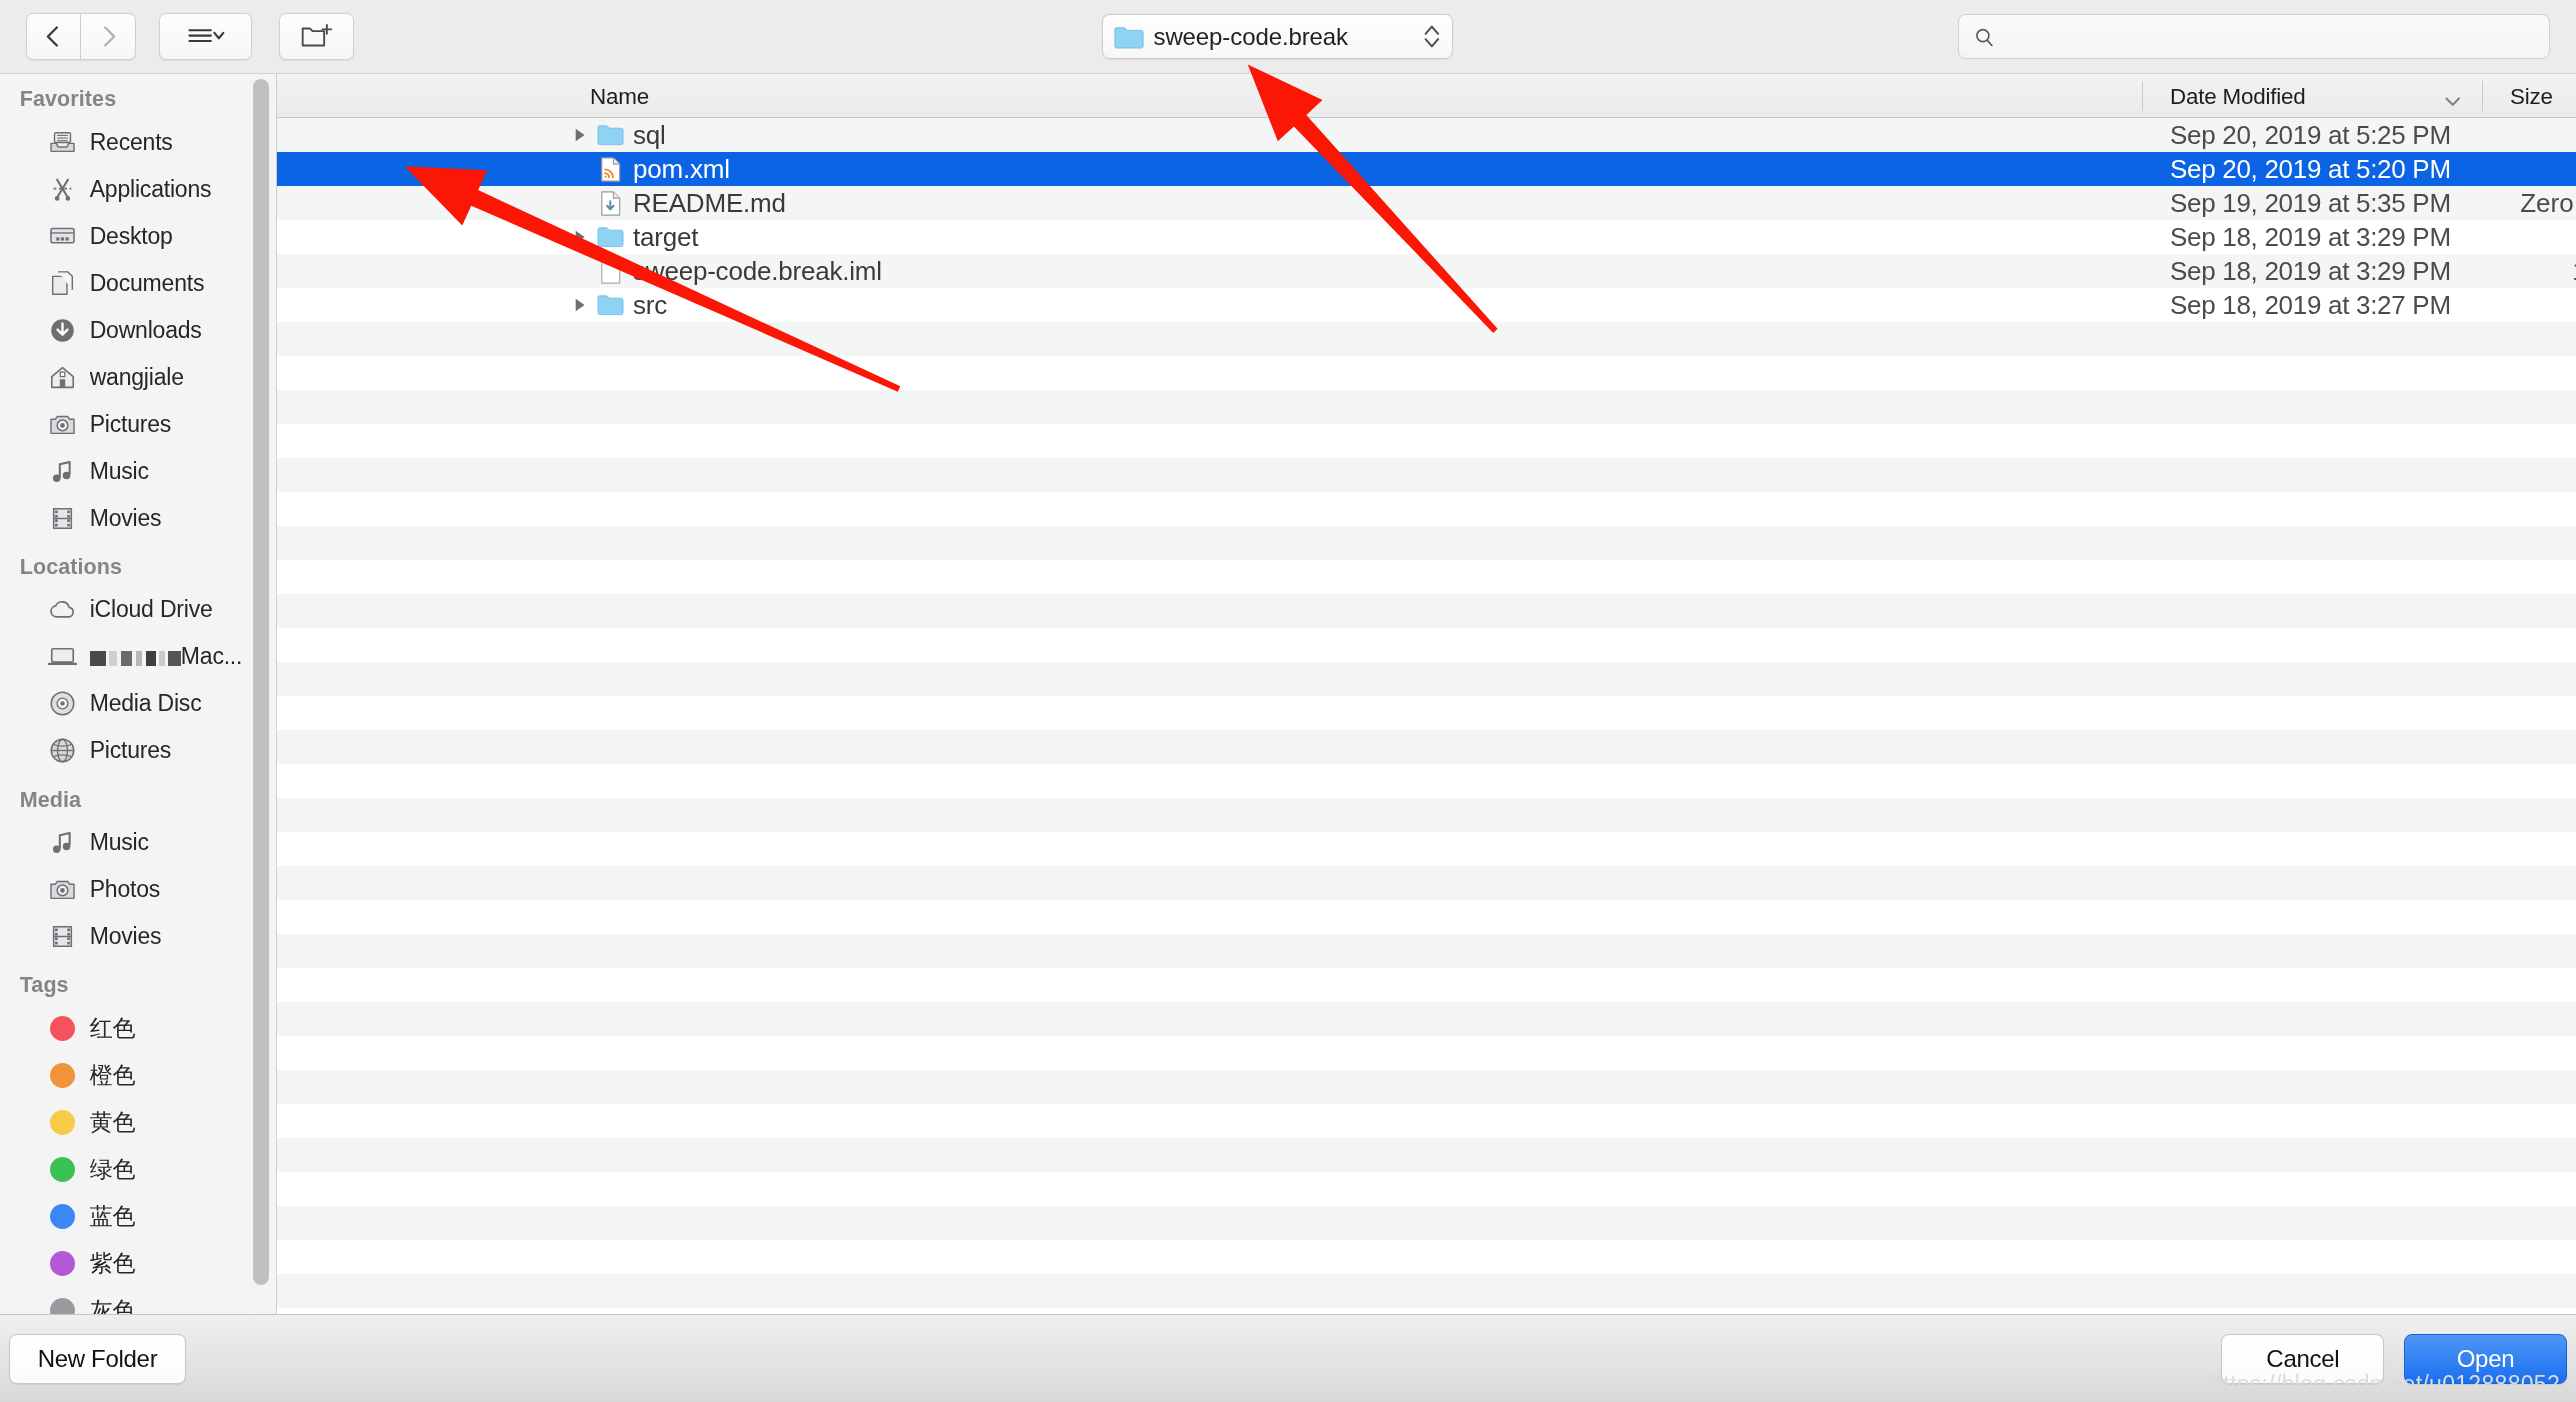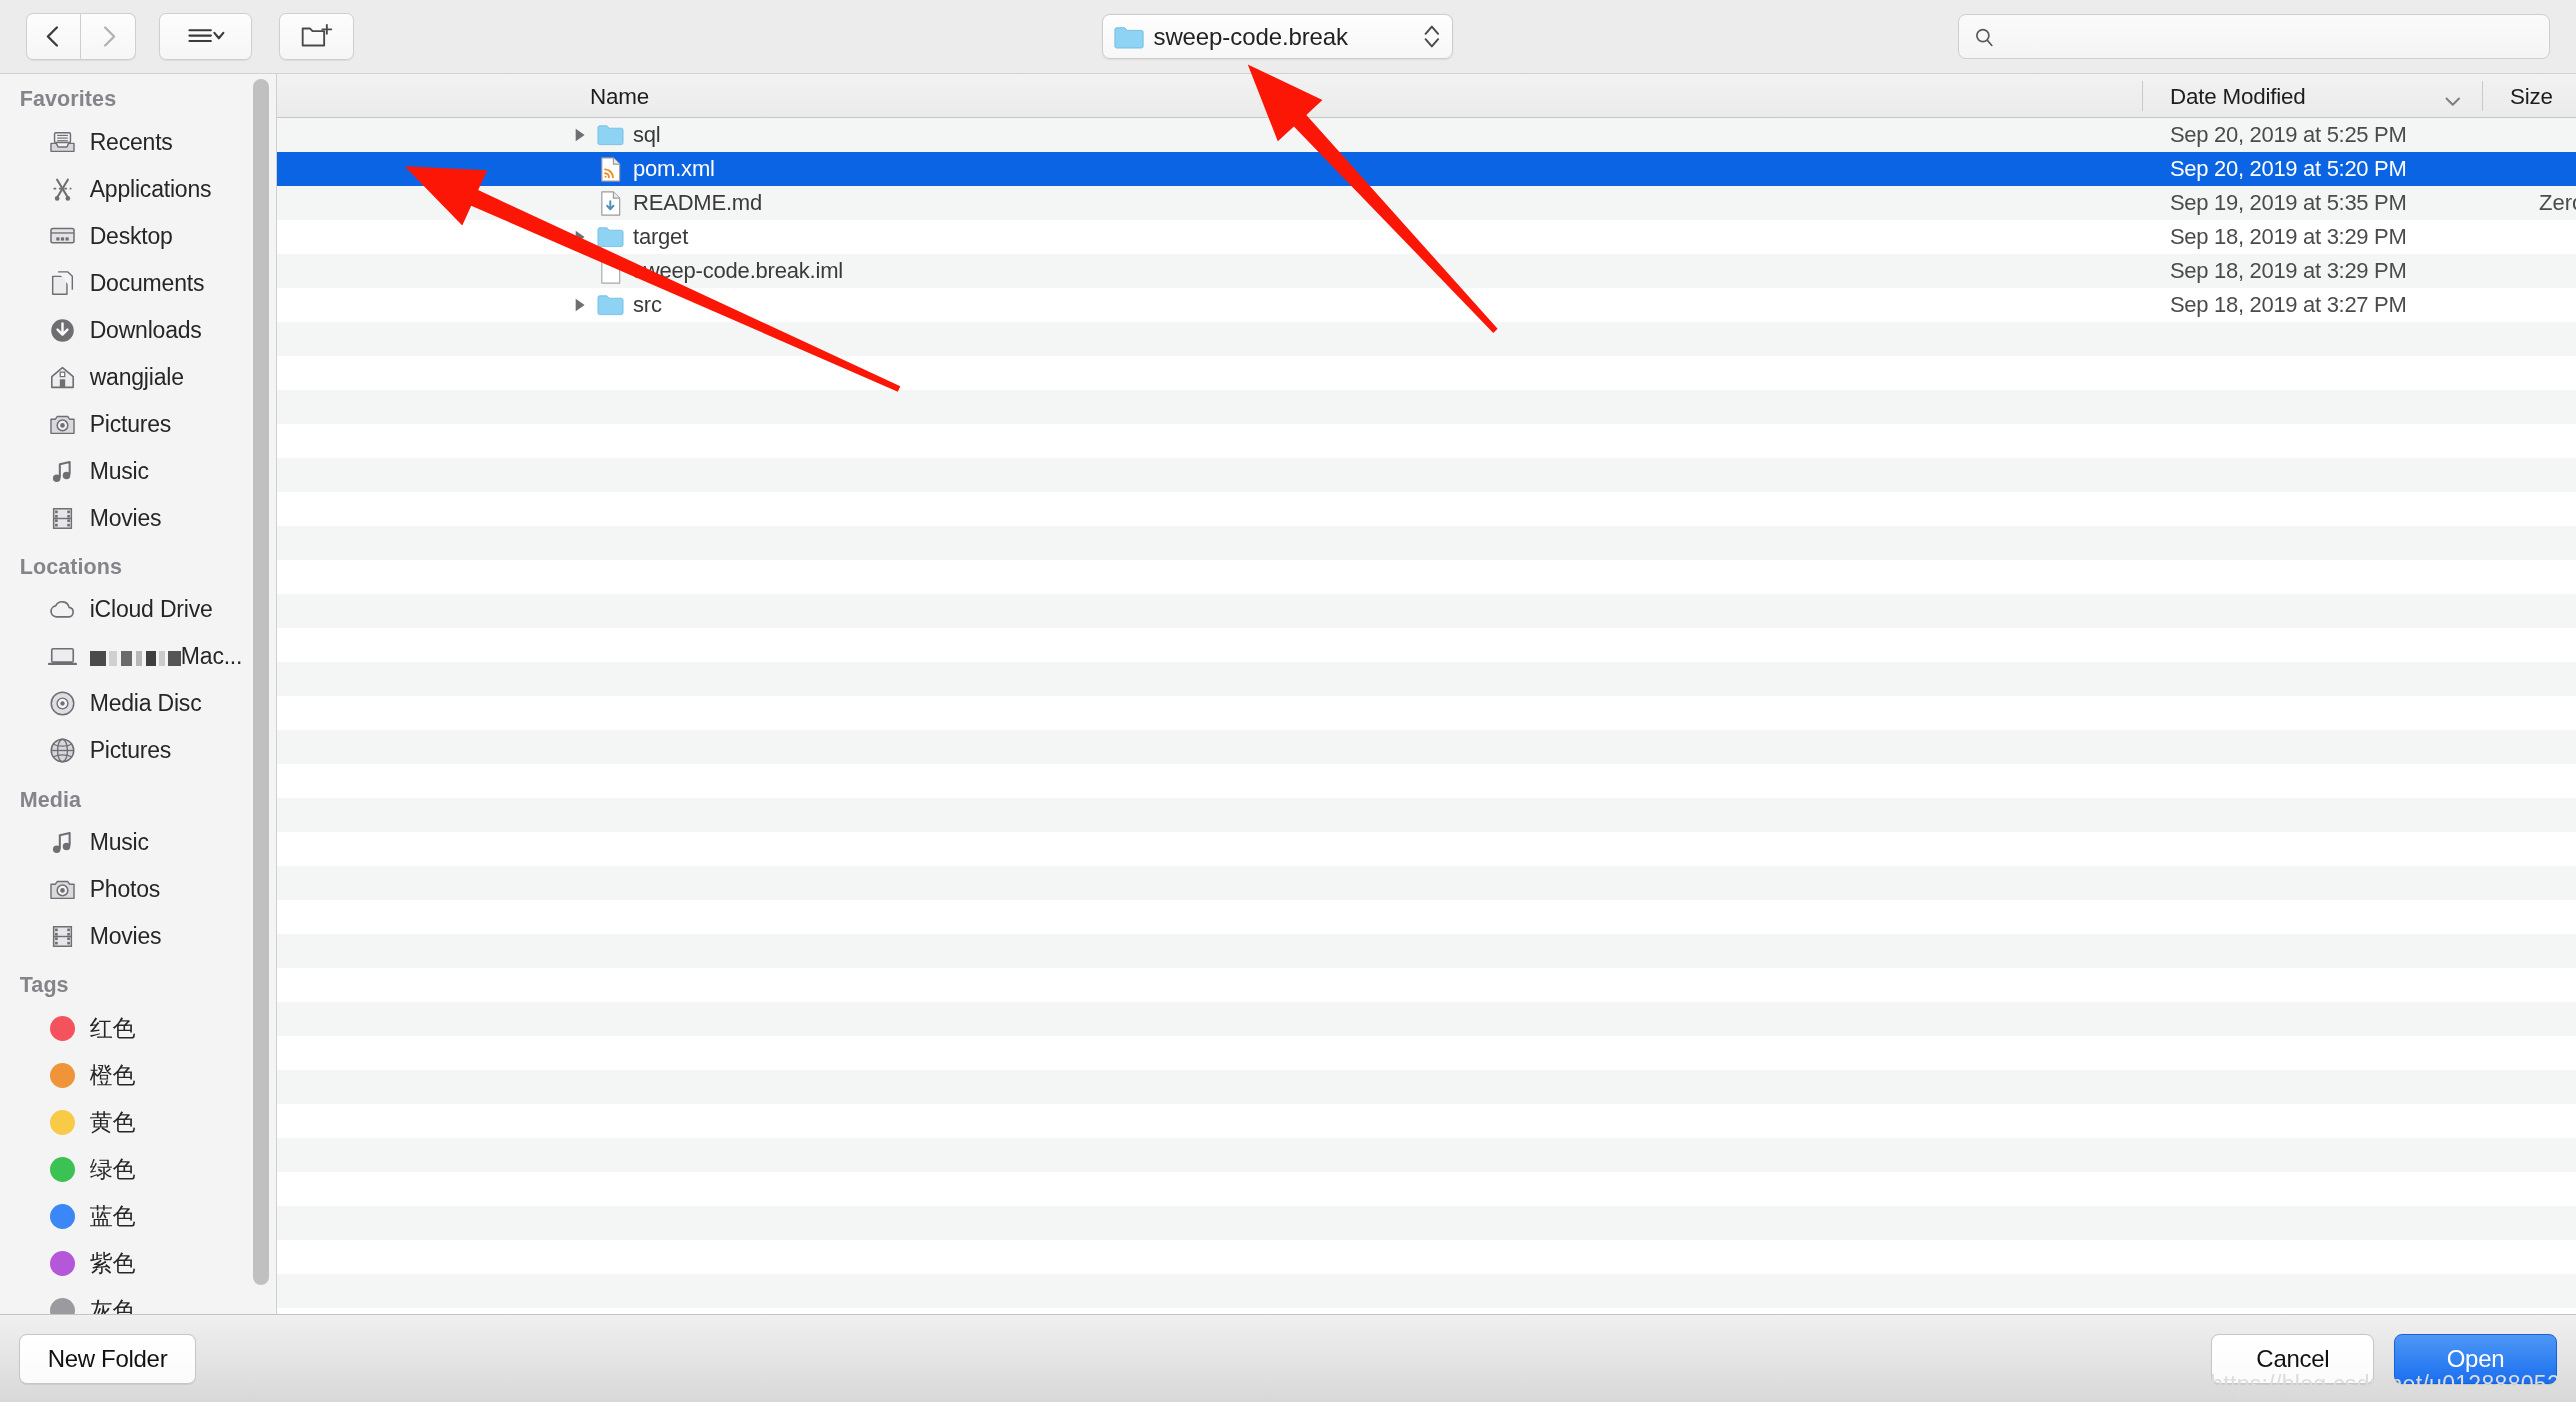--- a/index.html
+++ b/index.html
@@ -117,41 +117,41 @@
   }
   .lh .hcell {
     font-size: 22.4px; color: #1d1d1d; position: absolute; top: 9.8px;
     letter-spacing: -0.2px;
   }
   .lh .sep { position: absolute; top: 7.2px; width: 0.9px; height: 30px; background: #c9c9c9; }
 
   .rows { flex: 1 1 auto; position: relative; overflow: hidden; }
   .row {
     height: 34px; display: flex; align-items: center; position: relative;
-    font-size: 22px; color: #3a3a3a;
+    font-size: 26px; color: #3a3a3a;
   }
   .row.odd  { background: #f4f5f5; }
   .row.even { background: #ffffff; }
   .row.sel  { background: #0a64e4; color: #fff; }
   .row.sel .c-name, .row.sel .c-date, .row.sel .c-size, .row.sel .c-kind { color: #fff; }
 
   .c-tri  { position: absolute; left: 293px; width: 19.7px; display: flex; align-items: center; justify-content: center; }
   .c-icon { position: absolute; left: 320px; width: 27px; display: flex; align-items: center; justify-content: center; }
   .c-name { position: absolute; left: 356px; white-space: nowrap; letter-spacing: -0.2px; }
   .c-date { position: absolute; left: 1893px; white-space: nowrap; letter-spacing: -0.3px; color:#4b4b4b; }
   .c-size { position: absolute; left: 2205px; width: 161px; text-align: right; white-space: nowrap; color:#4b4b4b; }
   .row .c-tri, .row .c-icon { height: 34px; top: 0; }
 
   
   .footer {
     height: 88px; flex: 0 0 88px;
     background: linear-gradient(180deg,#f0f0f0 0%,#d8d8d8 100%);
     border-top: 0.9px solid #c4c4c4;
     display: flex; align-items: center;
-    padding: 0 19px; position: relative;
+    padding: 0 9px; position: relative;
   }
   .ft-btn {
     height: 50px; border-radius: 8px;
     font-family: "Liberation Sans", sans-serif;
     font-size: 24px; letter-spacing: -0.3px;
     display: flex; align-items: center; justify-content: center;
     cursor: default;
   }
   .ft-btn.plain {
     background: linear-gradient(180deg,#ffffff 0%,#fbfbfb 100%);

